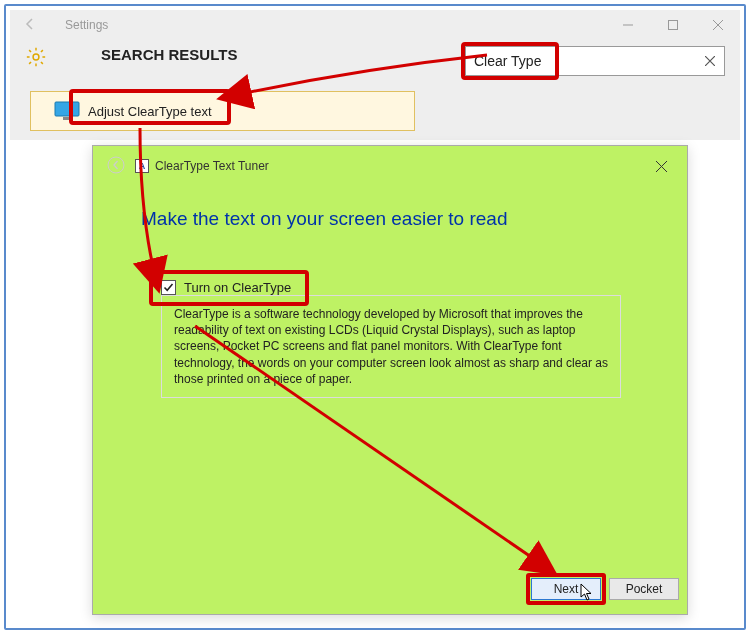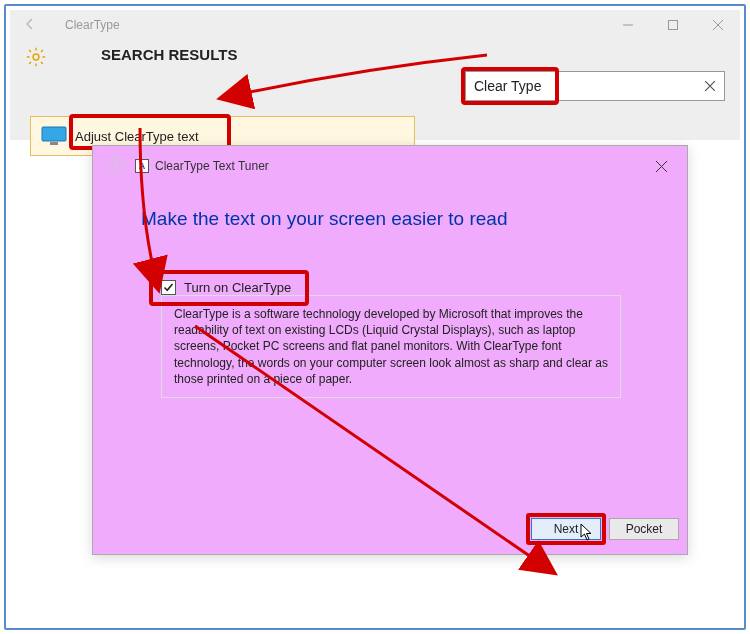--- a/index.html
+++ b/index.html
@@ -54,21 +54,20 @@
   .header-text { font-size: 15px; font-weight: 600; color: #222; flex: 1; }
   .search-wrap {
     width: 260px;
     height: 30px;
     border: 1px solid #999;
     background: #fff;
     display: flex;
     align-items: center;
     padding: 0 6px;
     position: relative;
-    margin-top: 25px;
   }
   .search-input {
     border: none;
     outline: none;
     flex: 1;
     font-size: 14px;
     font-family: inherit;
     color: #222;
     background: transparent;
   }
@@ -87,40 +86,40 @@
     pointer-events: none;
   }
   .result-row {
     margin: 5px 0 0 20px;
     width: 385px;
     height: 40px;
     border: 1px solid #e0c060;
     background: #fff7e0;
     display: flex;
     align-items: center;
-    padding: 0 10px;
+    padding: 0 23px;
     position: relative;
   }
   .monitor-icon { width: 26px; height: 20px; margin-right: 8px; }
   .result-text { color: #222; }
   .result-highlight {
     position: absolute;
     left: 38px; top: -3px;
     width: 162px; height: 36px;
     border: 4px solid #d20000;
     border-radius: 4px;
     pointer-events: none;
   }
   
   .dialog {
     position: absolute;
     left: 92px; top: 145px;
-    width: 596px; height: 410px;
+    width: 596px; height: 470px;
     border: 1px solid #aaa;
-    background: #f0abfc;
+    background: #bef264;
     box-shadow: 0 3px 12px rgba(0,0,0,.15);
   }
   .dlg-top {
     height: 40px;
     display: flex;
     align-items: center;
     padding: 0 4px 0 14px;
     position: relative;
   }
   .dlg-back { color: #bbb; margin-right: 10px; }
@@ -214,21 +213,21 @@
 
 <div class="outer-border"></div>
 
 <div class="settings-window">
   <div class="titlebar">
     <span class="tb-back">
       <svg width="14" height="14" viewBox="0 0 14 14">
           <path d="M9 2 L4 7 L9 12" stroke="#bbb" stroke-width="1.5" fill="none"></path>
         </svg>
     </span>
-    <span class="tb-title">ClearType</span>
+    <span class="tb-title">Settings</span>
     <span class="tb-spacer"></span>
     <div class="tb-btn">
       <svg width="10" height="10">
           <path d="M0 5 H10" stroke="#999" stroke-width="1"></path>
         </svg>
     </div>
     <div class="tb-btn">
       <svg width="10" height="10">
           <rect x="0.5" y="0.5" width="9" height="9" fill="none" stroke="#999" stroke-width="1"></rect>
         </svg>

